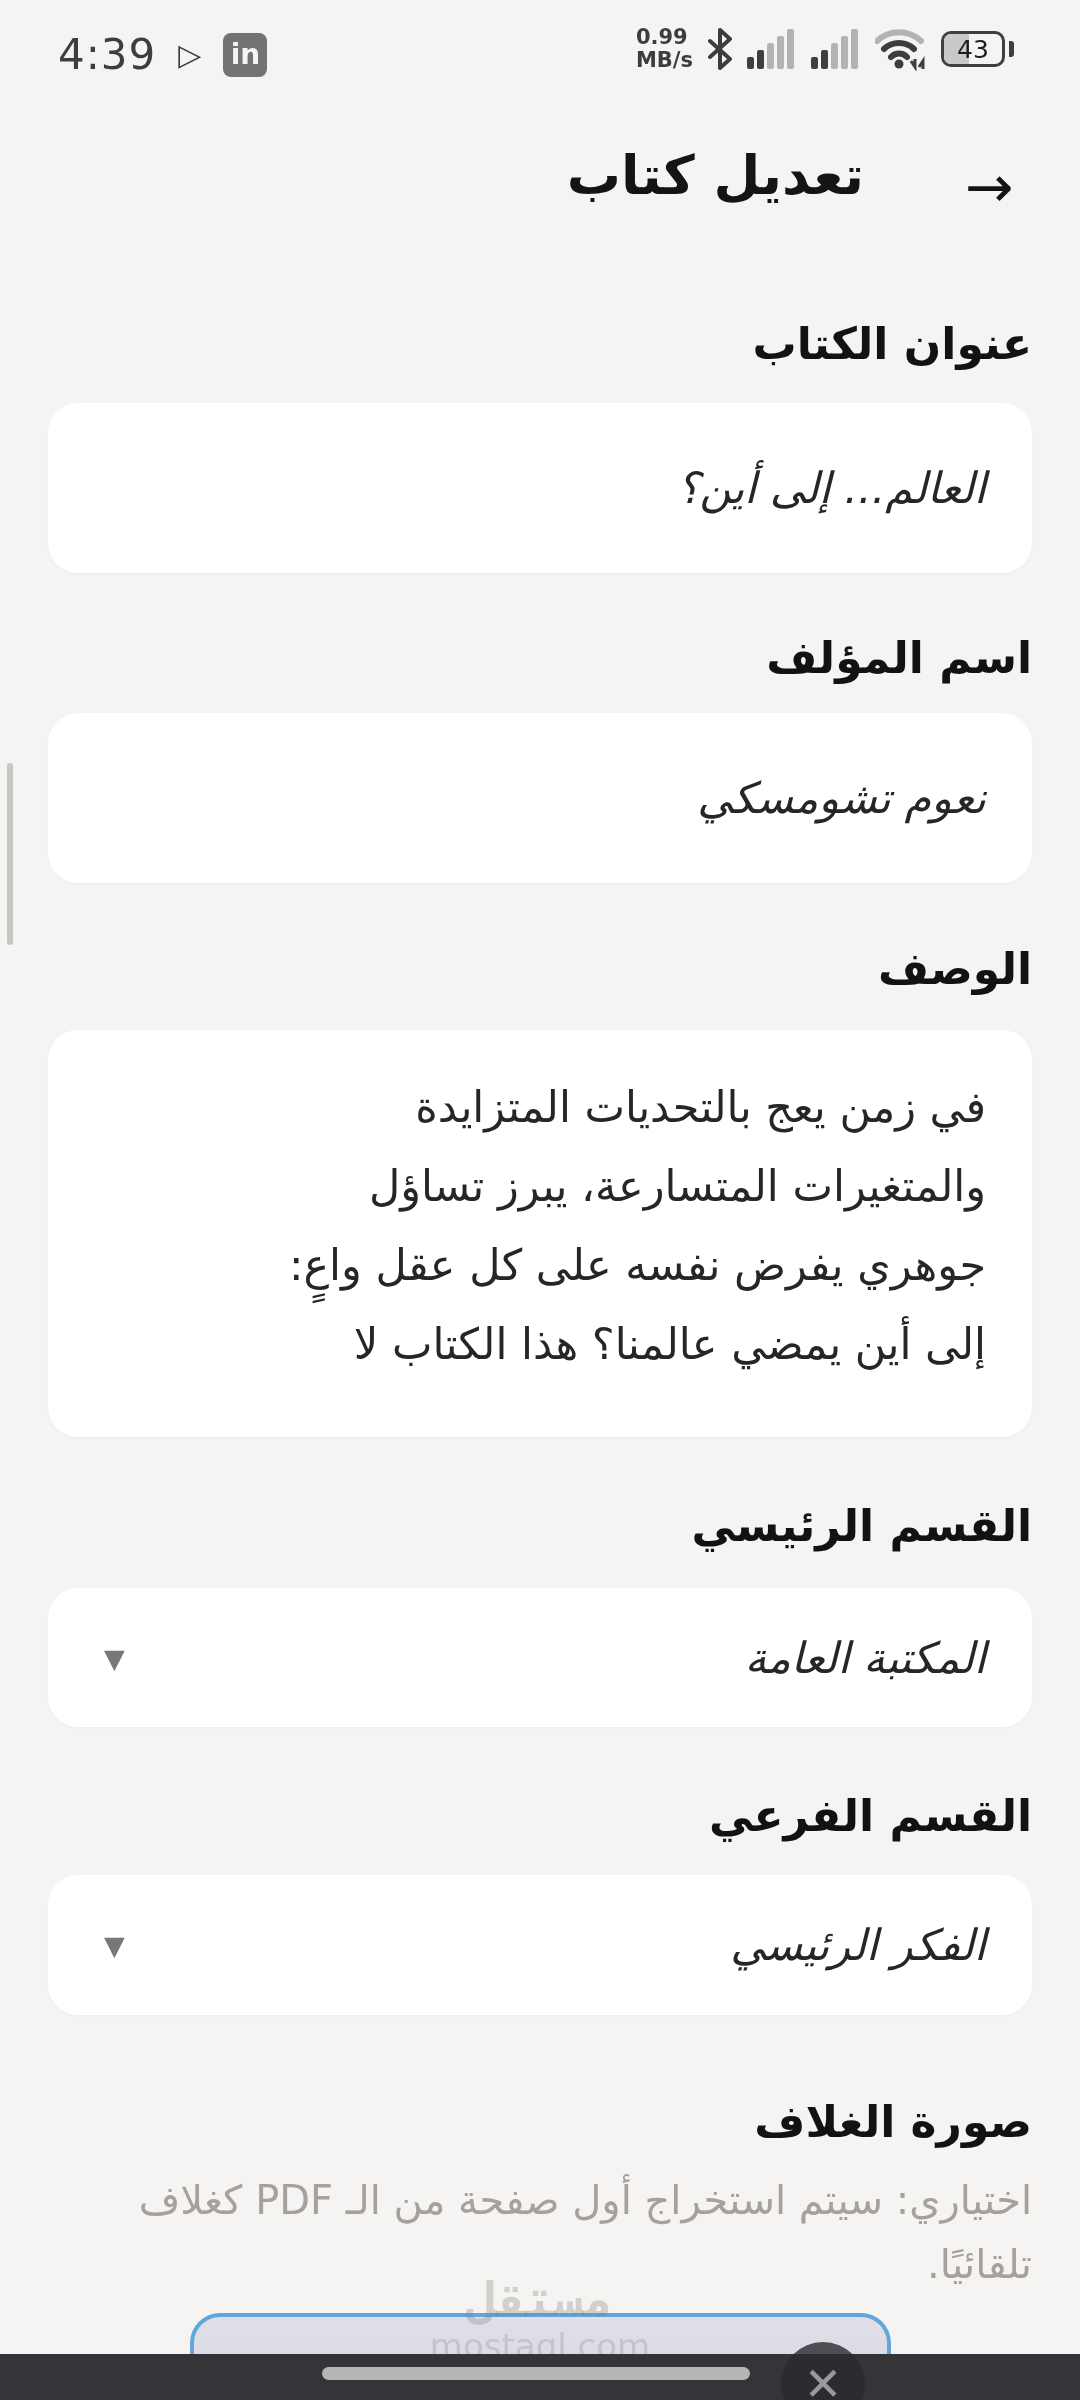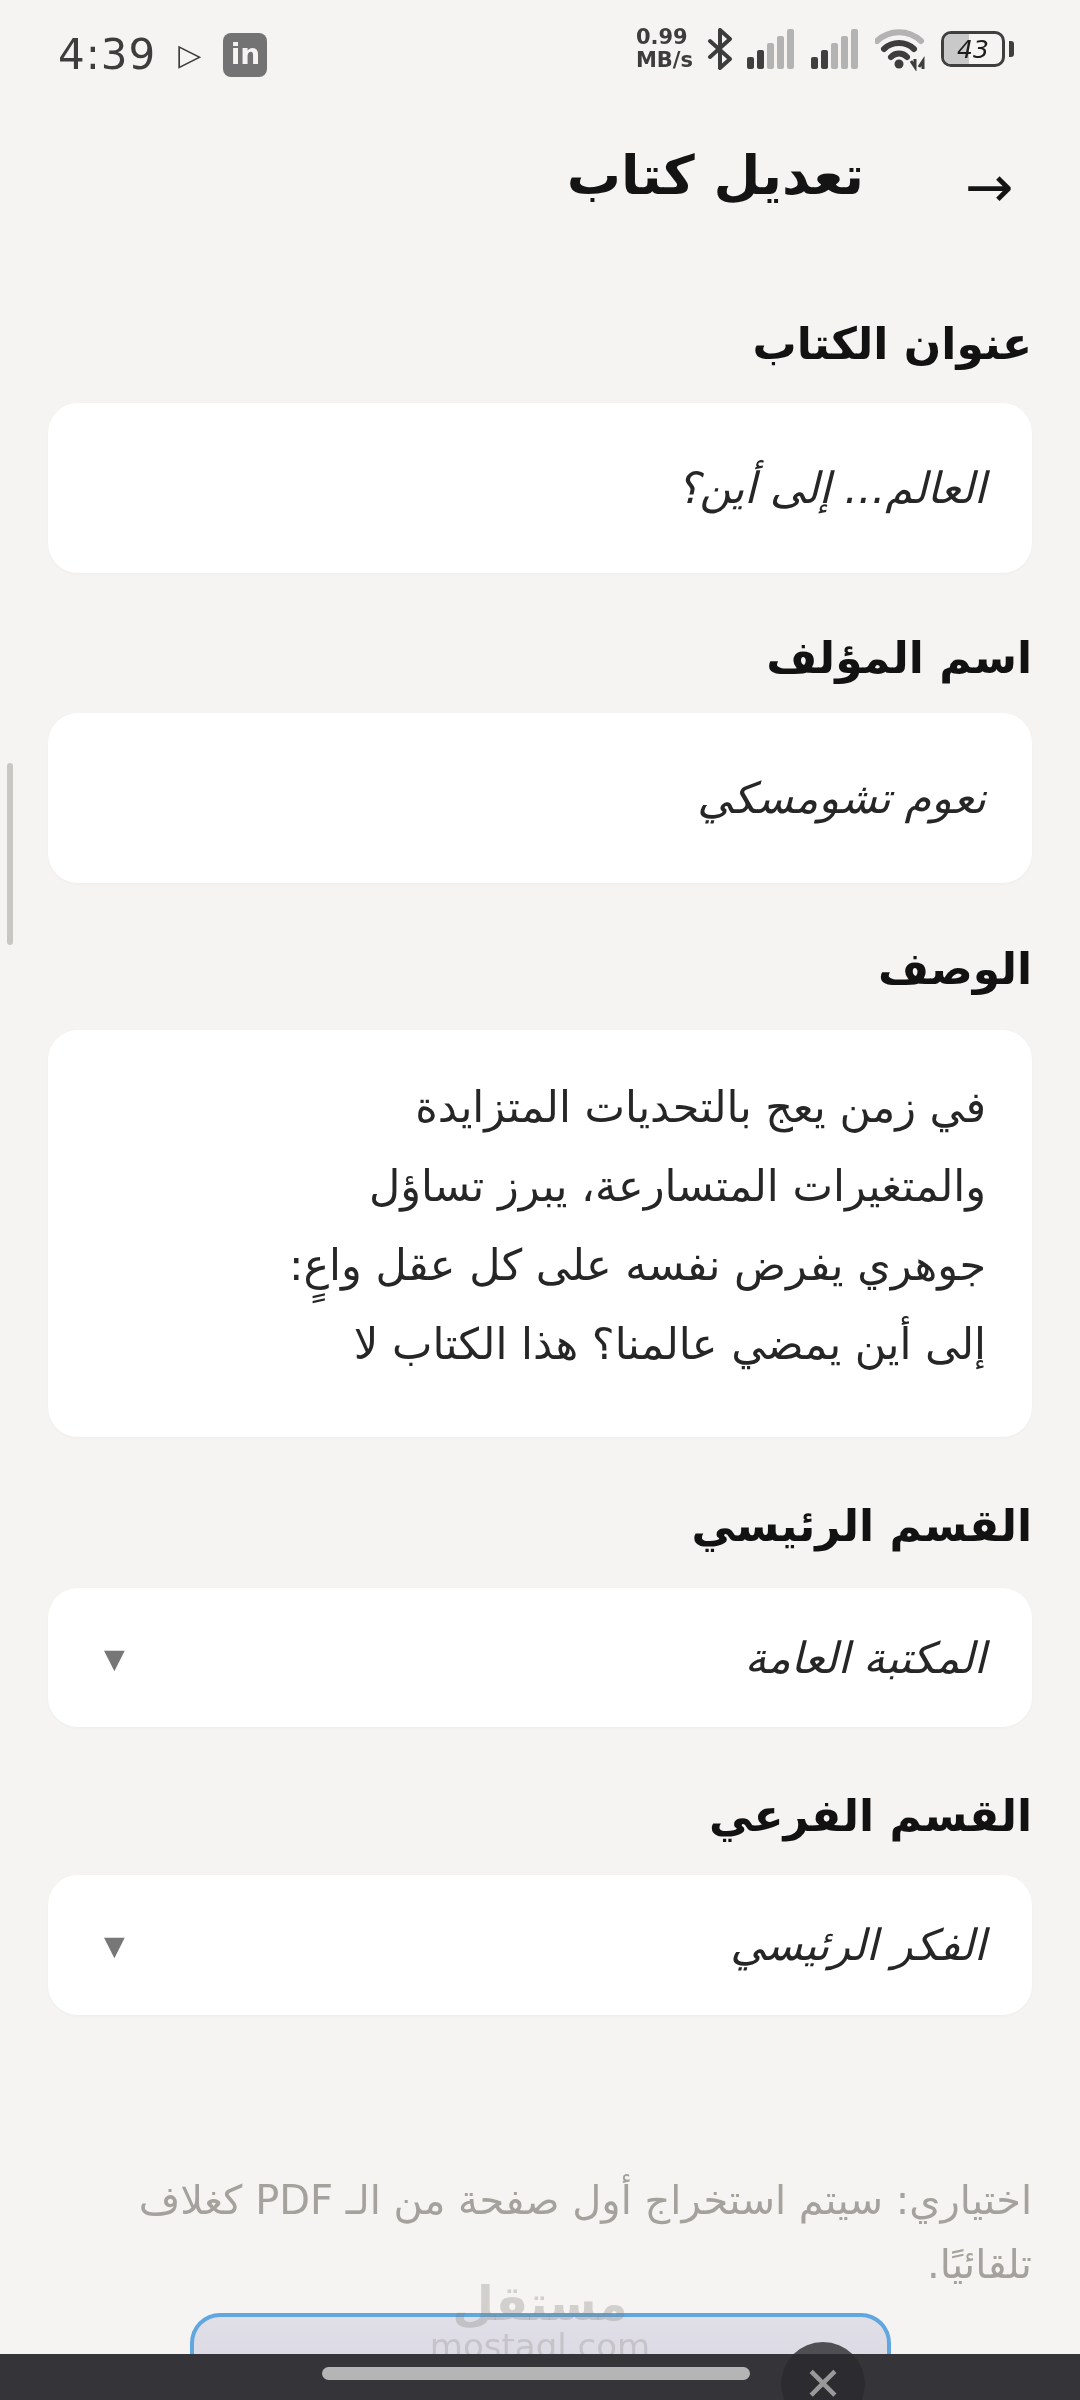--- a/index.html
+++ b/index.html
@@ -38,21 +38,21 @@
     position: absolute; right: 66px; top: 26px;
     display: flex; direction: ltr; align-items: center; gap: 14px;
     color: #3d3d3d;
   }
   .sb-speed { font-size: 21px; line-height: 23px; font-weight: 600; text-align: left; direction: ltr; }
   .sb-icon svg { display: block; }
   .sb-battery {
     position: relative; width: 64px; height: 36px;
     border: 3px solid #3f3f3f; border-radius: 10px;
     display: flex; align-items: center; justify-content: center;
-    overflow: hidden; background: #f5f4f2; font-style: italic;
+    overflow: hidden; background: #f5f4f2;
   }
   .sb-battery-fill {
     position: absolute; left: 0; top: 0; bottom: 0; width: 43%;
     background: #c9c9c9;
   }
   .sb-battery-num { position: relative; font-size: 25px; color: #1d1d1d; z-index: 1; }
   .sb-battery-nub {
     width: 5px; height: 16px; background: #3f3f3f;
     border-radius: 0 3px 3px 0; margin-left: -10px;
   }
@@ -108,21 +108,21 @@
     width: 6px; height: 182px;
     background: #c9c7c4; border-radius: 3px;
   }
 
   
   .watermark {
     position: absolute; left: 0; right: 0; top: 2278px;
     text-align: center; z-index: 6; pointer-events: none;
     color: rgba(130,125,120,0.30);
   }
-  .watermark-logo { font-size: 48px; font-weight: 700; line-height: 50px; }
+  .watermark-logo { font-size: 48px; font-weight: 700; line-height: 50px; font-family: Liberation Mono, monospace; }
   .watermark-domain { font-size: 34px; line-height: 36px; direction: ltr; color: rgba(130,125,120,0.26); }
 
   
   .cover-preview {
     position: absolute; left: 190px; width: 701px; top: 2313px; height: 90px;
     background: linear-gradient(180deg, #e0dfe8 0%, #d8d7e1 100%);
     border: 4px solid #60a7e0;
     border-bottom: none;
     border-radius: 30px 30px 0 0;
     z-index: 4;
@@ -232,20 +232,21 @@
     <div class="input-value">المكتبة العامة</div>
     <span class="caret-icon">▼</span>
   </div>
 
   <div class="field-label" style="top: 1790px;">القسم الفرعي</div>
   <div class="input-box" style="top: 1875px; height: 140px;">
     <div class="input-value">الفكر الرئيسي</div>
     <span class="caret-icon">▼</span>
   </div>
 
+  <div class="field-label" style="top: 2096px;">صورة الغلاف</div>
   <div class="hint-text" style="top: 2168px;">اختياري: سيتم استخراج أول صفحة من الـ PDF كغلاف
 تلقائيًا.</div>
 
   <div class="watermark">
     <div class="watermark-logo">مستقل</div>
     <div class="watermark-domain">mostaql.com</div>
   </div>
 
   <div class="cover-preview"></div>
 

